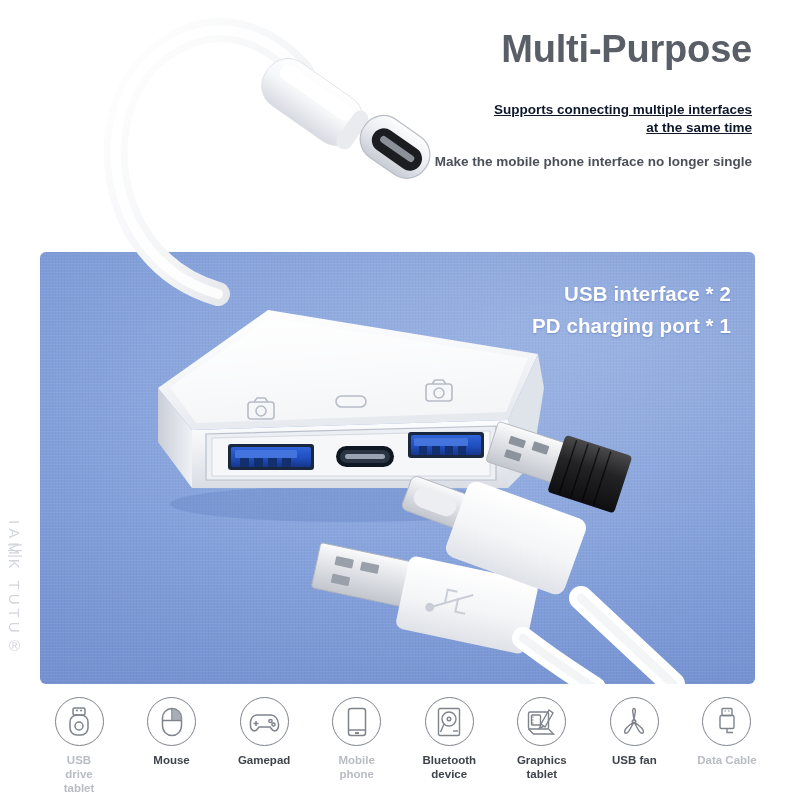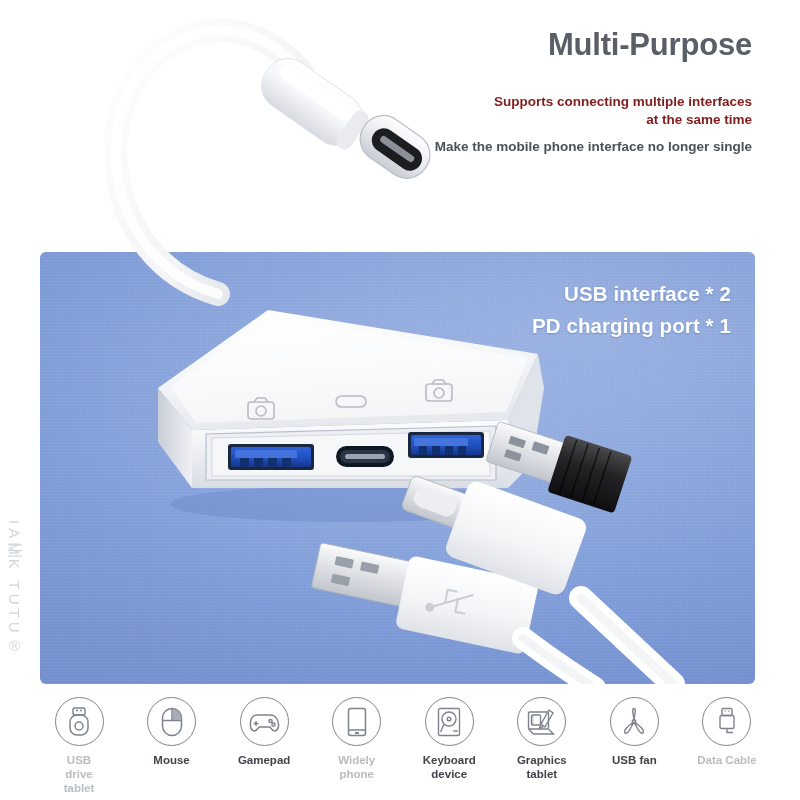--- a/index.html
+++ b/index.html
@@ -11,35 +11,36 @@
     position:relative;
   }
   .stage{position:absolute;inset:0;width:800px;height:800px;}
 
   
   .headline-block{
     position:absolute; right:48px; top:28px; width:340px;
     text-align:right;
   }
   .h-main{
-    font-size:31px;font-weight:bold;color:#595e67;
+    font-size:38px;font-weight:bold;color:#595e67;
     letter-spacing:-0.2px;line-height:1.12;
     white-space:nowrap;
   }
   .h-sub{
     font-size:29px;font-weight:bold;color:#5e636c;
     letter-spacing:-0.2px;line-height:1.12;
     margin-top:38px;white-space:nowrap;
   }
   .h-note{
-    margin-top:30px;font-size:13.5px;font-weight:bold;color:#7f1d1d;
+    margin-top:30px;font-size:13.5px;font-weight:bold;color:#0f172a;
     line-height:1.38;
+    text-decoration:underline;
   }
   .h-note2{
-    margin-top:8px;font-size:13.5px;font-weight:bold;color:#4c5059;
+    margin-top:15px;font-size:13.5px;font-weight:bold;color:#4c5059;
     line-height:1.38;white-space:nowrap;
   }
 
   
   .panel{
     position:absolute;left:40px;top:252px;width:715px;height:432px;
     border-radius:6px;
     background:
       radial-gradient(120% 90% at 78% 18%, #9bb4e6 0%, #8aa7e0 40%, #7e9ddc 72%, #7895d6 100%);
     overflow:hidden;
@@ -357,38 +358,38 @@
 
     <div class="chip">
       <div class="circ">
         <svg width="20" height="30" viewBox="0 0 20 30" fill="none" stroke="#7e838c" stroke-width="1.5">
           <rect x="1.5" y="1.5" width="17" height="27" rx="2.5"></rect>
           <path d="M1.5 23 h17"></path>
           <rect x="8" y="25" width="4" height="2" rx="0.6" fill="#7e838c" stroke="none"></rect>
         </svg>
       </div>
       <div class="cap dim">
-        <div>Widely</div>
+        <div>Mobile</div>
         <div>phone</div>
       </div>
     </div>
 
 
     <div class="chip">
       <div class="circ">
         <svg width="24" height="30" viewBox="0 0 24 30" fill="none" stroke="#7e838c" stroke-width="1.4">
           <rect x="1.5" y="1.5" width="21" height="27" rx="1.5"></rect>
           <circle cx="12" cy="12" r="7"></circle>
           <circle cx="12" cy="12" r="1.8"></circle>
           <path d="M7 17 L3.5 25"></path>
           <path d="M16 24 h5"></path>
         </svg>
       </div>
       <div class="cap">
-        <div>Keyboard</div>
+        <div>Bluetooth</div>
         <div>device</div>
       </div>
     </div>
 
     <div class="chip">
       <div class="circ">
         <svg width="30" height="28" viewBox="0 0 30 28" fill="none" stroke="#7e838c" stroke-width="1.4">
           <rect x="1.5" y="4" width="20" height="17" rx="1.5"></rect>
           <rect x="4.5" y="7" width="9" height="10" rx="1"></rect>
           <path d="M4.5 9 h2 M4.5 12 h2 M4.5 15 h2" stroke-width="1.1"></path>

